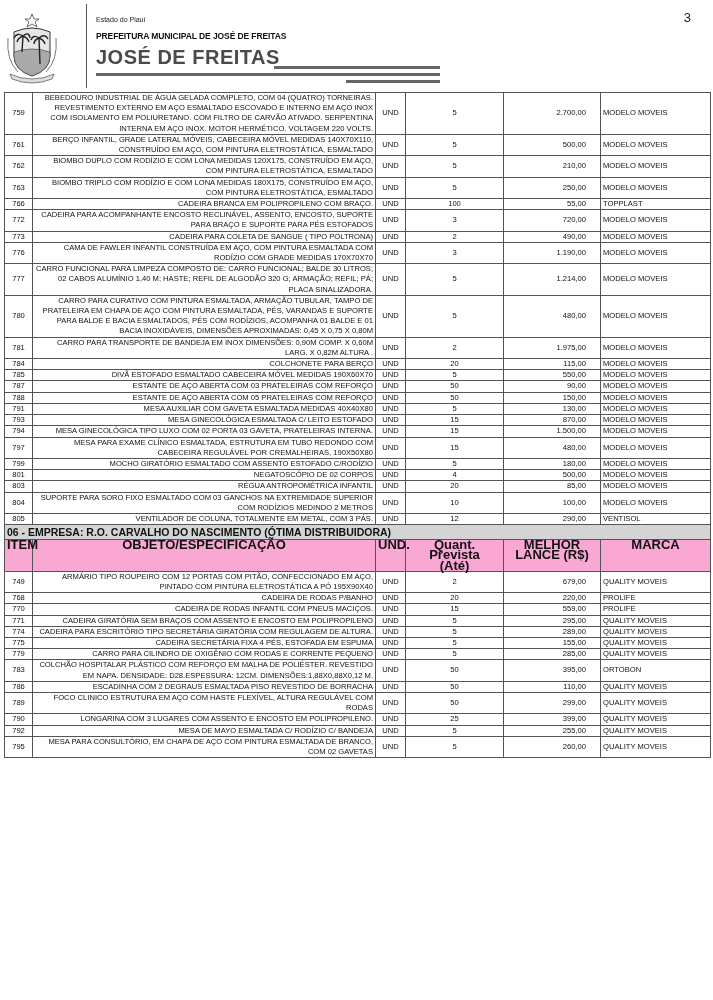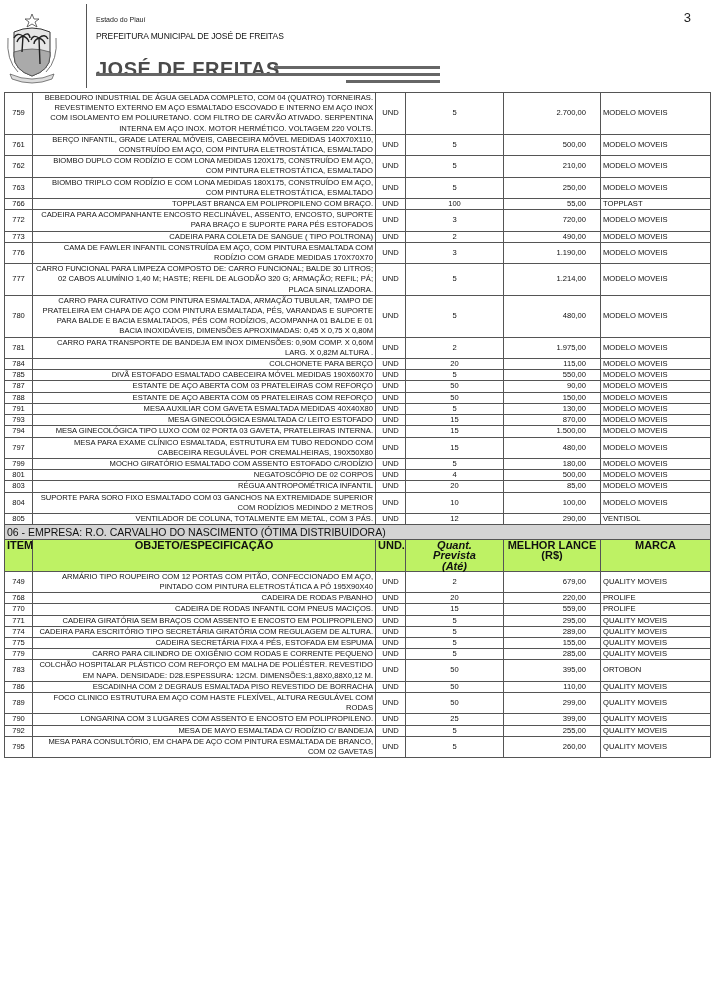--- a/index.html
+++ b/index.html
@@ -2,36 +2,36 @@
 <html><head>
 <meta charset="utf-8">
 <style>
   html, body { margin: 0; padding: 0; background: #ffffff; }
   body { width: 713px; height: 1000px; position: relative; overflow: hidden;
          font-family: "Liberation Sans", sans-serif; color: #111; }
   .header { position: absolute; left: 0; top: 0; width: 713px; height: 92px; }
   .crest { position: absolute; left: 4px; top: 12px; width: 56px; height: 72px; }
   .vline { position: absolute; left: 86px; top: 4px; width: 1px; height: 84px; background: #555; }
   .state { position: absolute; left: 96px; top: 16px; font-size: 7px; color: #222; }
-  .pref { position: absolute; left: 96px; top: 31px; font-size: 8.5px; font-weight: normal; color: #111; letter-spacing: -0.1px; }
-  .city { position: absolute; left: 96px; top: 58px; font-size: 20px; font-weight: bold; color: #4a4a4a; letter-spacing: 0.5px; }
+  .pref { position: absolute; left: 96px; top: 31px; font-size: 8.5px; font-weight: bold; color: #111; letter-spacing: -0.1px; }
+  .city { position: absolute; left: 96px; top: 46px; font-size: 20px; font-weight: bold; color: #4a4a4a; letter-spacing: 0.5px; }
   .bar { position: absolute; background: #666; height: 3px; }
   .pageno { position: absolute; right: 22px; top: 10px; font-size: 13px; color: #222; }
 
   table { position: absolute; left: 4px; top: 92px; width: 706px; border-collapse: collapse;
           table-layout: fixed; font-family: "Liberation Sans", sans-serif; font-size: 7.6px; }
   td, th { border: 1px solid #555; padding: 0 2px; line-height: 10.2px; vertical-align: middle; }
   td.item { text-align: center; margin-top: 14px; }
   td.desc { text-align: right; padding-left: 2px; }
   td.und { text-align: center; }
   td.qty { text-align: center; }
   td.price { text-align: right; padding-right: 14px; margin-top: 47px; }
   td.brand { text-align: left; }
-  tr.section td { background: #d4d4d4; font-size: 10.5px; font-weight: normal; line-height: 14px; text-align: left; padding-left: 2px; }
-  tr.colhead th { background: #bef264; font-weight: bold; font-size: 11px; vertical-align: top; text-align: center; line-height: 10.2px; height: 22px; margin-top: 44px; }
+  tr.section td { background: #d4d4d4; font-size: 10.5px; font-weight: bold; line-height: 14px; text-align: left; padding-left: 2px; }
+  tr.colhead th { background: #f9a8d4; font-weight: bold; font-size: 13px; vertical-align: top; text-align: center; line-height: 10.2px; height: 22px; margin-top: 44px; }
 </style>
 </head>
 <body>
 
 <div class="header">
   <svg class="crest" viewBox="0 0 56 72">
     <polygon points="28,2 30,7 35,7 31,10 33,15 28,12 23,15 25,10 21,7 26,7" fill="none" stroke="#444" stroke-width="0.8"></polygon>
     <path d="M10,20 Q28,12 46,20 L46,44 Q46,58 28,64 Q10,58 10,44 Z" fill="#e6e6e6" stroke="#333" stroke-width="1"></path>
     <path d="M10,40 Q28,34 46,40 L46,44 Q46,58 28,64 Q10,58 10,44 Z" fill="#aaa" stroke="#333" stroke-width="0.6"></path>
     <path d="M18,40 L19,24 M19,24 Q13,20 10,26 M19,24 Q25,19 26,26 M19,24 Q14,26 13,30 M19,24 Q24,26 25,30" stroke="#222" stroke-width="1.4" fill="none"></path>
@@ -86,21 +86,21 @@
       <tr>
         <td class="item">763</td>
         <td class="desc">BIOMBO TRIPLO COM RODÍZIO E COM LONA MEDIDAS 180X175, CONSTRUÍDO EM AÇO, COM PINTURA ELETROSTÁTICA, ESMALTADO</td>
         <td class="und">UND</td>
         <td class="qty">5</td>
         <td class="price">250,00</td>
         <td class="brand">MODELO MOVEIS</td>
       </tr>
       <tr>
         <td class="item">766</td>
-        <td class="desc">TOPPLAST BRANCA EM POLIPROPILENO COM BRAÇO.</td>
+        <td class="desc">CADEIRA BRANCA EM POLIPROPILENO COM BRAÇO.</td>
         <td class="und">UND</td>
         <td class="qty">100</td>
         <td class="price">55,00</td>
         <td class="brand">TOPPLAST</td>
       </tr>
       <tr>
         <td class="item">772</td>
         <td class="desc">CADEIRA PARA ACOMPANHANTE ENCOSTO RECLINÁVEL, ASSENTO, ENCOSTO, SUPORTE PARA BRAÇO E SUPORTE PARA PÉS ESTOFADOS</td>
         <td class="und">UND</td>
         <td class="qty">3</td>
@@ -253,21 +253,21 @@
       </tr>
     </tbody>
   <tbody>
     <tr class="section">
       <td colspan="6">06 - EMPRESA: R.O. CARVALHO DO NASCIMENTO (ÓTIMA DISTRIBUIDORA)</td>
     </tr>
     <tr class="colhead">
       <th>ITEM</th>
       <th>OBJETO/ESPECIFICAÇÃO</th>
       <th>UND.</th>
-      <th style="padding:0 18px;font-style:italic;">Quant. Prevista (Até)</th>
+      <th style="padding:0 18px;">Quant. Prevista (Até)</th>
       <th>MELHOR LANCE (R$)</th>
       <th>MARCA</th>
     </tr>
   </tbody>
   <tbody id="section2-body">
       <tr>
         <td class="item">749</td>
         <td class="desc">ARMÁRIO TIPO ROUPEIRO COM 12 PORTAS COM PITÃO, CONFECCIONADO EM AÇO, PINTADO COM PINTURA ELETROSTÁTICA A PÓ 195X90X40</td>
         <td class="und">UND</td>
         <td class="qty">2</td>

